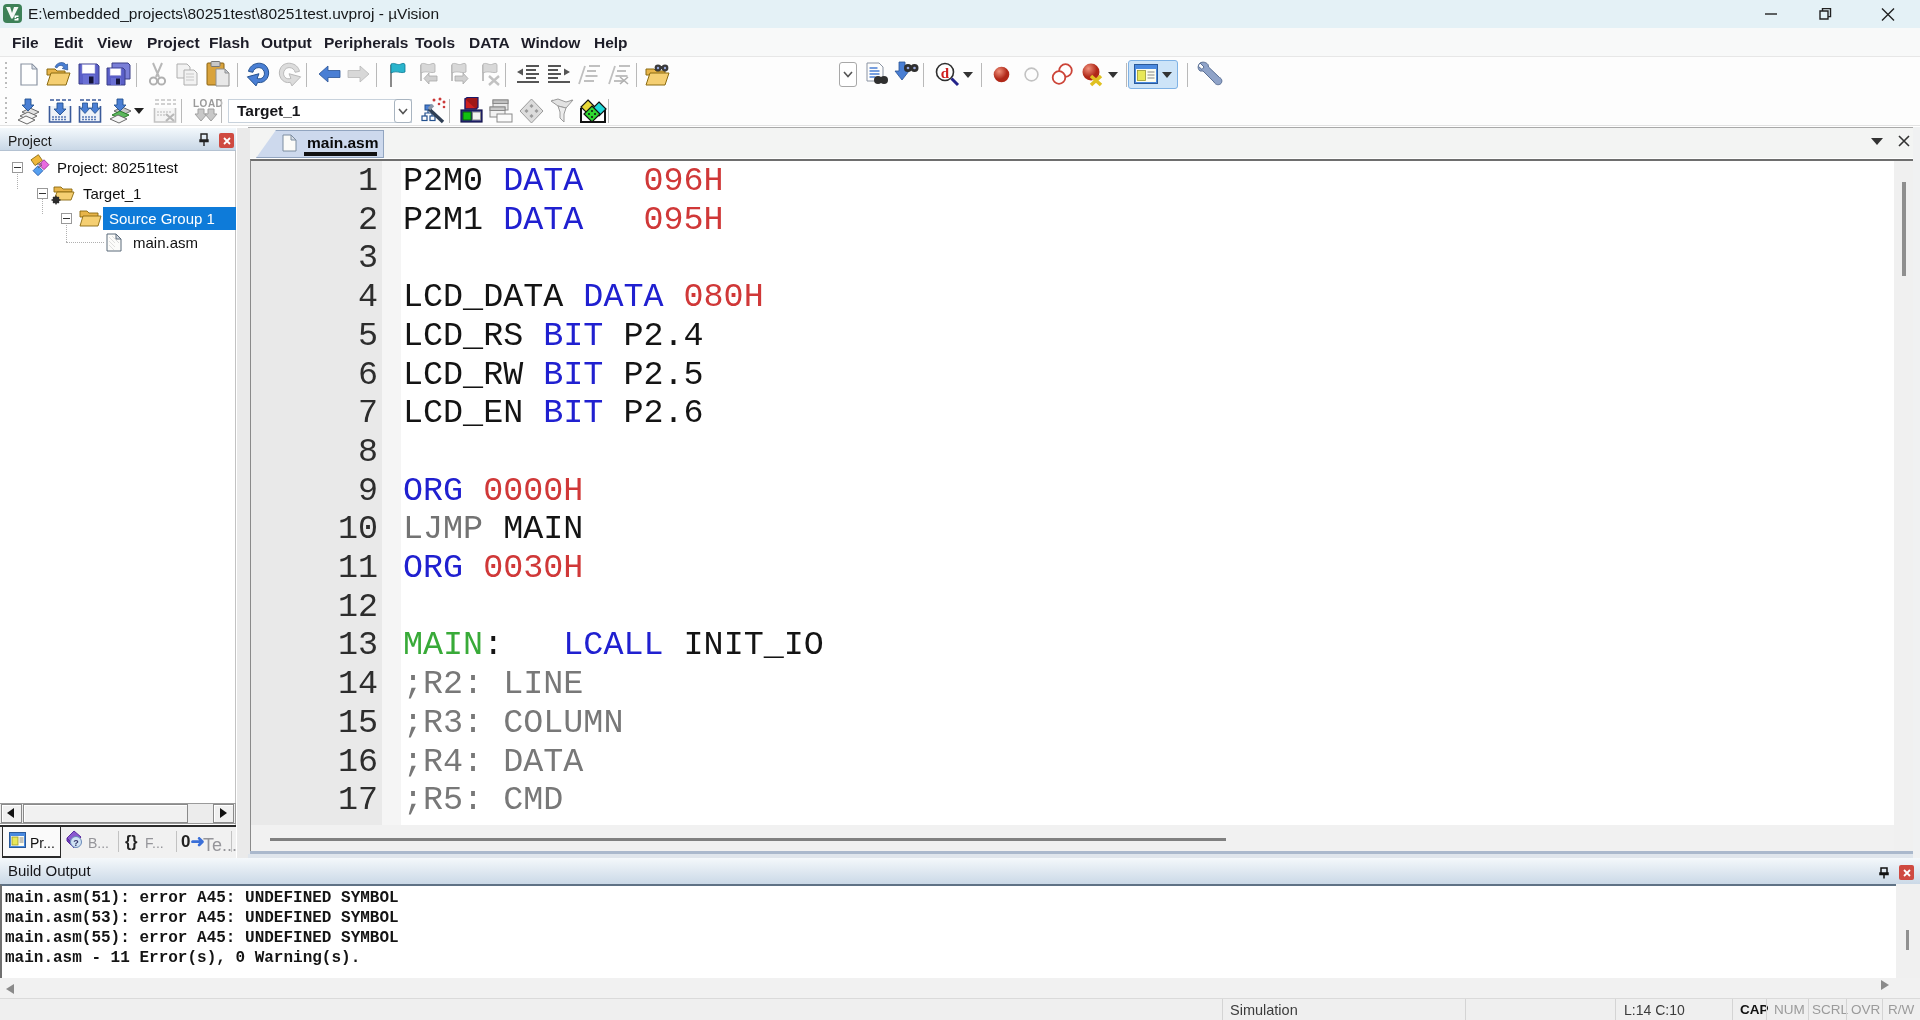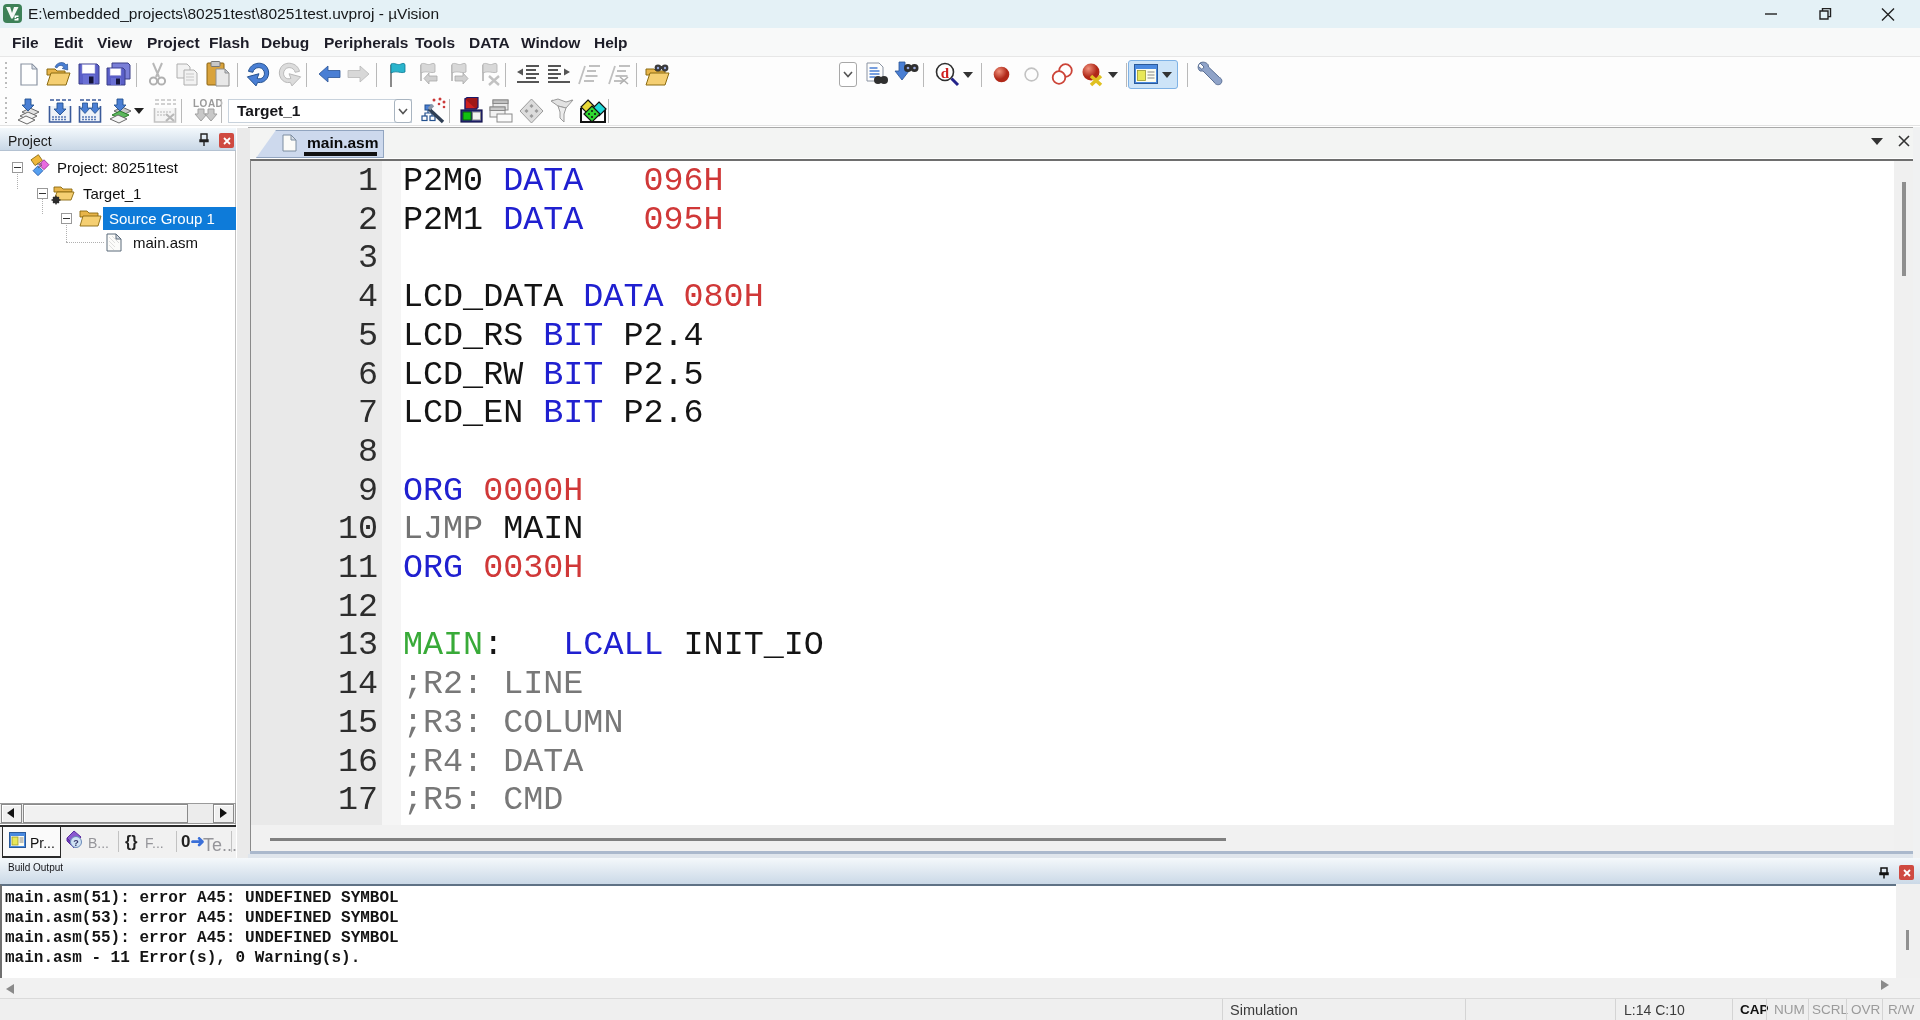--- a/index.html
+++ b/index.html
@@ -24,21 +24,21 @@
  <path d="M117 0.5 L129 12.5 M129 0.5 L117 12.5" stroke="#222" stroke-width="1.4"></path>
 </svg>
 
 <div class="abs" style="left:0;top:28px;width:1920px;height:29px;background:#f8f9f9;border-bottom:1px solid #e7e7e7"></div>
 <div class="abs" style="top:34px;left:0;width:700px;height:20px;font-size:15.5px;font-weight:600;color:#1d1d28">
  <span class="abs" style="left:12px">File</span>
  <span class="abs" style="left:54px">Edit</span>
  <span class="abs" style="left:97px">View</span>
  <span class="abs" style="left:147px">Project</span>
  <span class="abs" style="left:209px">Flash</span>
- <span class="abs" style="left:261px">Debug</span>
+ <span class="abs" style="left:261px">Output</span>
  <span class="abs" style="left:324px">Peripherals</span>
  <span class="abs" style="left:415px">Tools</span>
  <span class="abs" style="left:469px">DATA</span>
  <span class="abs" style="left:521px">Window</span>
  <span class="abs" style="left:594px">Help</span>
 </div>
 
 <div class="abs" style="left:0;top:57px;width:1920px;height:35px;background:#fdfdfd"></div>
 <div id="tb1">
 
@@ -480,21 +480,21 @@
 <div class="abs" style="left:1894px;top:161px;width:19px;height:690px;background:#f0f0f0"></div>
 <div class="abs" style="left:1902px;top:182px;width:4px;height:94px;background:#8f8f8f"></div>
 
 <div class="abs" style="left:251px;top:825px;width:1643px;height:26px;background:#f1f1f1"></div>
 <div class="abs" style="left:270px;top:838px;width:956px;height:3px;background:#808080"></div>
 <div class="abs" style="left:250px;top:851px;width:1663px;height:3px;background:#aab8cc"></div>
 <div class="abs" style="left:248px;top:854px;width:1672px;height:4px;background:#dfe5ec"></div>
 <div class="abs" style="left:1913px;top:127px;width:7px;height:731px;background:#f0f1f2"></div>
 
 <div class="abs" style="left:0;top:858px;width:1920px;height:26px;background:linear-gradient(#f4f8fb,#cbd9e7)"></div>
-<div class="abs" style="left:8px;top:862px;font-size:10px;color:#16161a">Build Output</div>
+<div class="abs" style="left:8px;top:862px;font-size:15px;color:#16161a">Build Output</div>
 <svg class="abs" style="left:1879px;top:867px" width="10" height="13" viewBox="0 0 10 13">
  <path d="M2 1 h6 v5 h-6 z M1 6 h8 v1.5 h-8 z M5 7.5 v4" stroke="#111" stroke-width="1.5" fill="none"></path>
 </svg>
 <div class="abs" style="left:1899px;top:865px;width:15px;height:15px;background:#cf4a41;border-radius:2px"></div>
 <svg class="abs" style="left:1902.5px;top:868.5px" width="8" height="8" viewBox="0 0 8 8">
     <path d="M1 1 L7 7 M7 1 L1 7" stroke="#fff" stroke-width="1.8"></path>
   </svg>
 <div class="abs" style="left:0;top:884px;width:1896px;height:94px;background:#fff;border-top:2px solid #5f7285;border-left:2px solid #707070"></div>
 <div class="abs mono" style="left:5px;top:888px;font-size:16px;font-weight:700;color:#141414;line-height:20px;white-space:pre">main.asm(51): error A45: UNDEFINED SYMBOL
 main.asm(53): error A45: UNDEFINED SYMBOL

